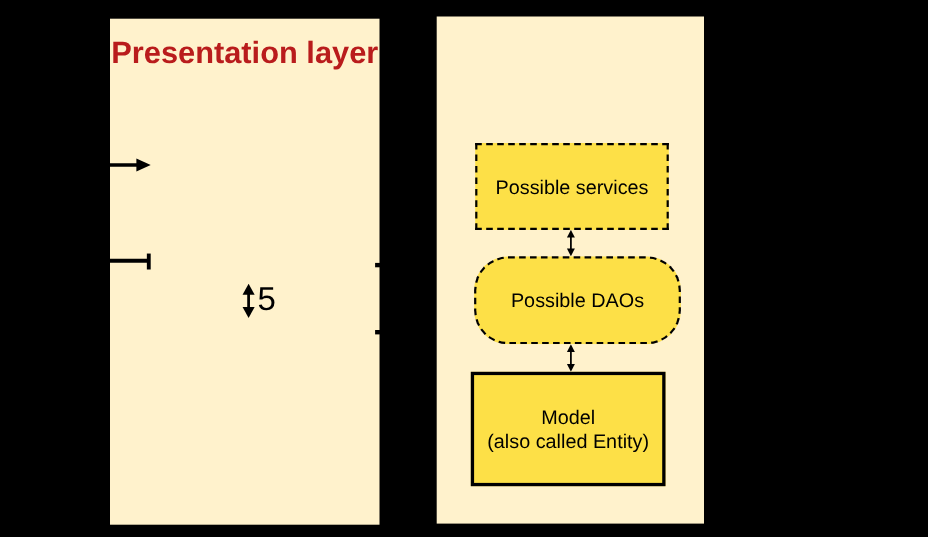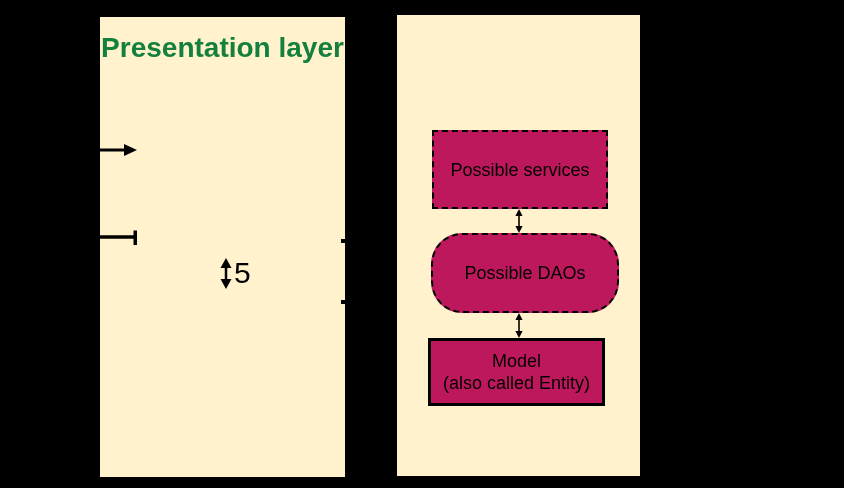--- a/index.html
+++ b/index.html
@@ -34,47 +34,47 @@
   }
   .panel-title {
     position: absolute;
     left: 0;
     width: 100%;
     margin: 0;
     text-align: center;
     font-size: 28px;
     font-weight: bold;
     line-height: 38px;
-    color: #15803d;
+    color: #b91c1c;
   }
   .panel-presentation .panel-title { top: 12px; }
   .panel-business .panel-title { top: 25px; line-height: 34px; }
 
   .box {
     position: absolute;
-    background: #be185d;
+    background: #fde047;
     box-sizing: border-box;
     display: flex;
     flex-direction: column;
     align-items: center;
     justify-content: center;
     text-align: center;
     font-size: 18px;
     line-height: 22px;
   }
   .box-solid  { border: 2px solid #000000; }
   .box-thick  { border: 3px solid #000000; }
   .box-dashed { border: 2px dashed #000000; }
 
   .box-controller { left: 35px; top: 113px; width: 175px; height: 128px; }
   .box-view       { left: 35px; top: 272px; width: 175px; height: 130px; }
 
   .box-services { left: 35px; top: 115px; width: 176px; height: 79px; }
   .box-daos     { left: 34px; top: 218px; width: 188px; height: 80px; border-radius: 31px; }
-  .box-model    { left: 31px; top: 323px; width: 177px; height: 68px; justify-content: center; }
+  .box-model    { left: 31px; top: 323px; width: 177px; height: 104px; justify-content: center; }
 
   .arrow-svg { position: absolute; display: block; }
 
   .gap-label {
     position: absolute;
     left: 134px;
     top: 239px;
     font-size: 30px;
     line-height: 33px;
     font-weight: normal;

